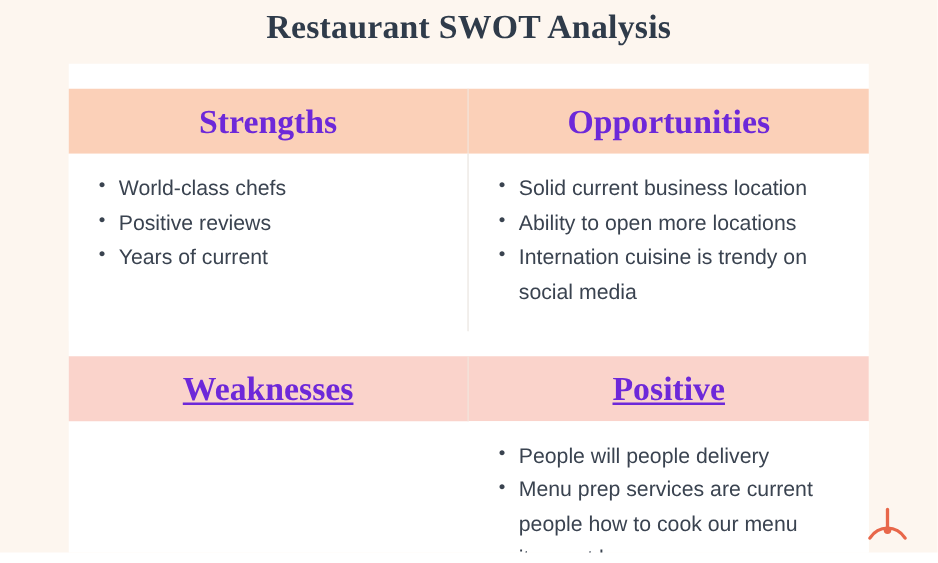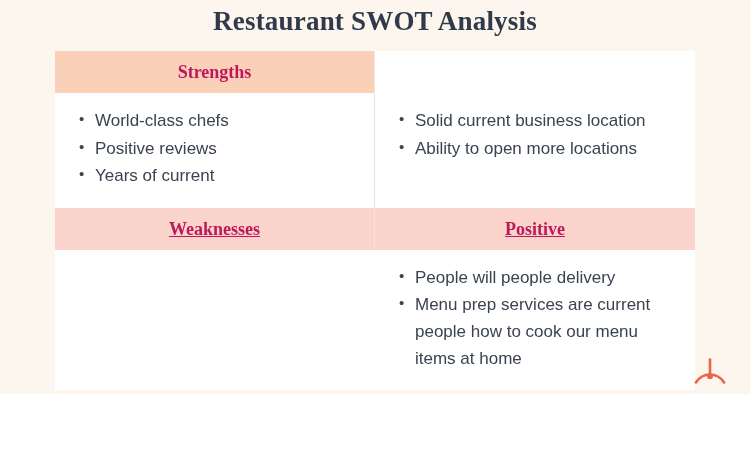--- a/index.html
+++ b/index.html
@@ -9,21 +9,21 @@
   body {
     width: 750px;
     height: 450px;
     background: #ffffff;
     font-family: "Liberation Sans", sans-serif;
     overflow: hidden;
   }
   #page {
     position: relative;
     width: 750px;
-    height: 394px;
+    height: 442px;
     background: #fdf6ef;
     box-sizing: border-box;
     overflow: hidden;
   }
   #title {
     text-align: center;
     font-family: "Liberation Serif", serif;
     font-weight: bold;
     font-size: 27px;
     color: #2f3b4a;
@@ -39,24 +39,25 @@
     background: #ffffff;
     display: grid;
     grid-template-columns: 1fr 1fr;
     grid-auto-rows: min-content;
   }
   .head-cell {
     background: #fbd0b8;
     text-align: center;
     font-family: "Liberation Serif", serif;
     font-weight: bold;
-    font-size: 18px;
-    color: #be185d;
+    font-size: 27px;
+    color: #6d28d9;
     padding: 11px 4px 10px 4px;
     box-sizing: border-box;
+    margin-top: 20px;
   }
   .head-cell.alt {
     background: #fad3cb;
     text-decoration: underline;
   }
   .head-cell.left {
     border-right: 1px solid #efe6de;
   }
   .body-cell {
     background: #ffffff;
@@ -113,33 +114,35 @@
 </head>
 <body>
 
 <div id="page">
 
   <h1 id="title">Restaurant SWOT Analysis</h1>
 
   <div id="matrix">
 
     <div class="head-cell left">Strengths</div>
+    <div class="head-cell">Opportunities</div>
 
     <div class="body-cell left row1" id="quad-sw">
       <ul class="items">
         <li>World-class chefs</li>
         <li>Positive reviews</li>
         <li>Years of current</li>
       </ul>
     </div>
 
     <div class="body-cell row1" id="quad-op">
       <ul class="items">
         <li>Solid current business location</li>
         <li>Ability to open more locations</li>
+        <li>Internation cuisine is trendy on social media</li>
       </ul>
     </div>
 
     <div class="head-cell alt left">Weaknesses</div>
     <div class="head-cell alt">Positive</div>
 
 
     <div class="body-cell row2" id="quad-th">
       <ul class="items">
         <li>People will people delivery</li>

